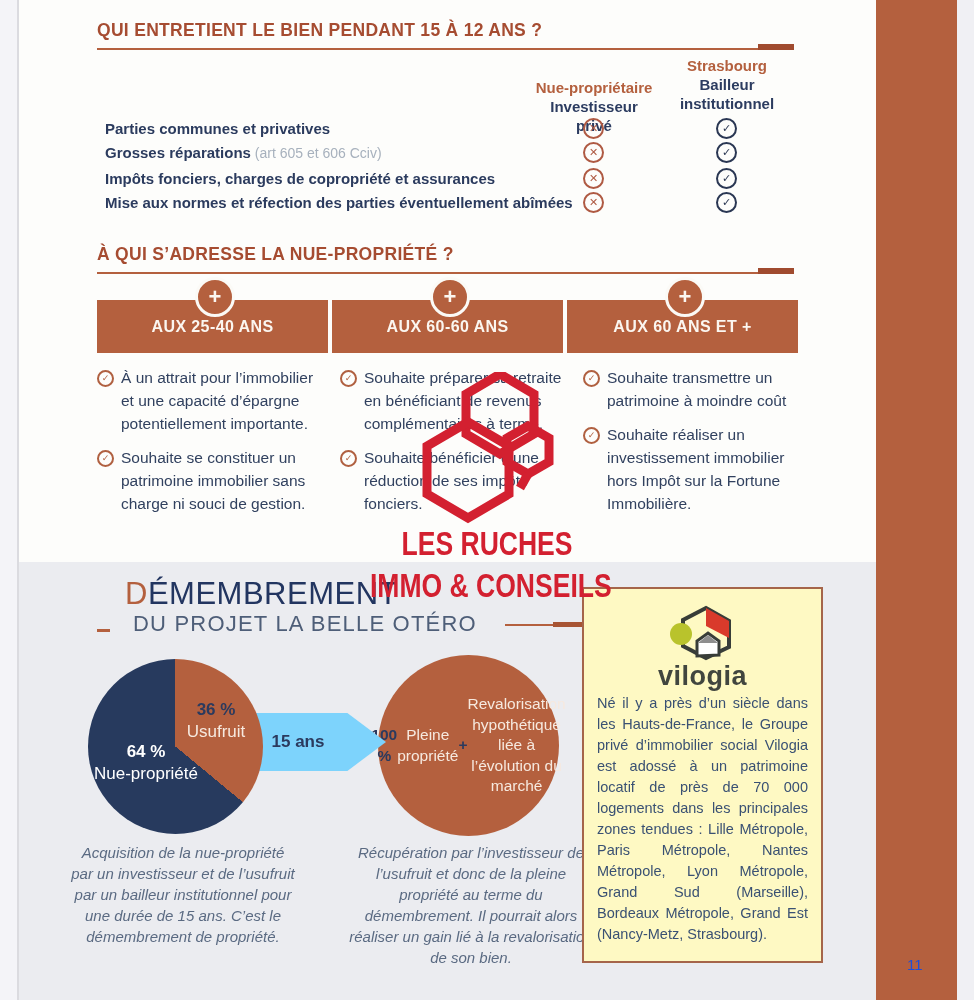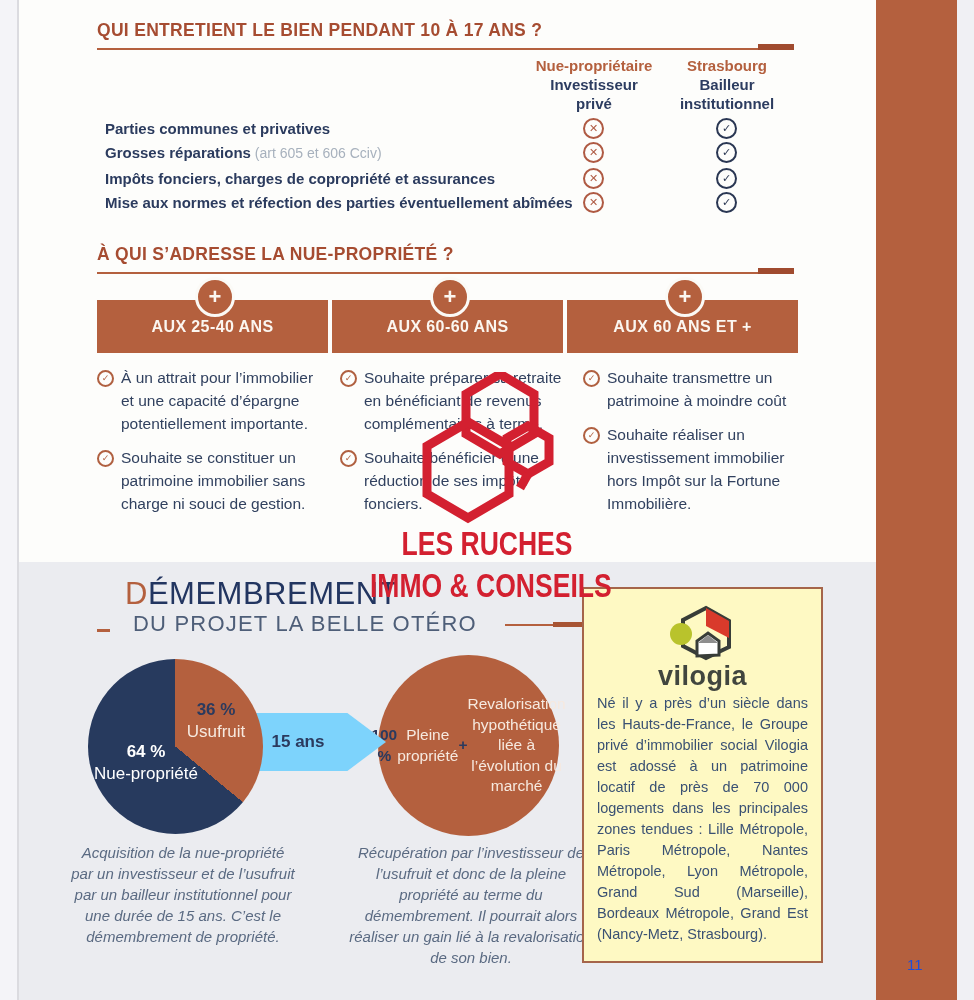--- a/index.html
+++ b/index.html
@@ -94,25 +94,25 @@
 
 <div class="canvas">
 
   <div class="abs left-strip"></div>
   <div class="abs left-line"></div>
   <div class="abs gray-section"></div>
   <div class="abs right-bar"></div>
   <div class="abs right-strip"></div>
 
   <div class="abs sec-title" style="left:97px;top:20px;">
-    <span>QUI ENTRETIENT LE BIEN PENDANT 10 À 17 ANS ?</span>
+    <span>QUI ENTRETIENT LE BIEN PENDANT 15 À 12 ANS ?</span>
     <span class="enddash"></span>
   </div>
 
-  <div class="abs colhead" style="left:516px;">
+  <div class="abs colhead" style="left:516px;margin-top:22px;">
     <div class="first">Nue-propriétaire</div>
     <div class="rest">Investisseur</div>
     <div class="rest">privé</div>
   </div>
   <div class="abs colhead" style="left:649px;">
     <div class="first">Strasbourg</div>
     <div class="rest">Bailleur</div>
     <div class="rest">institutionnel</div>
   </div>
 

